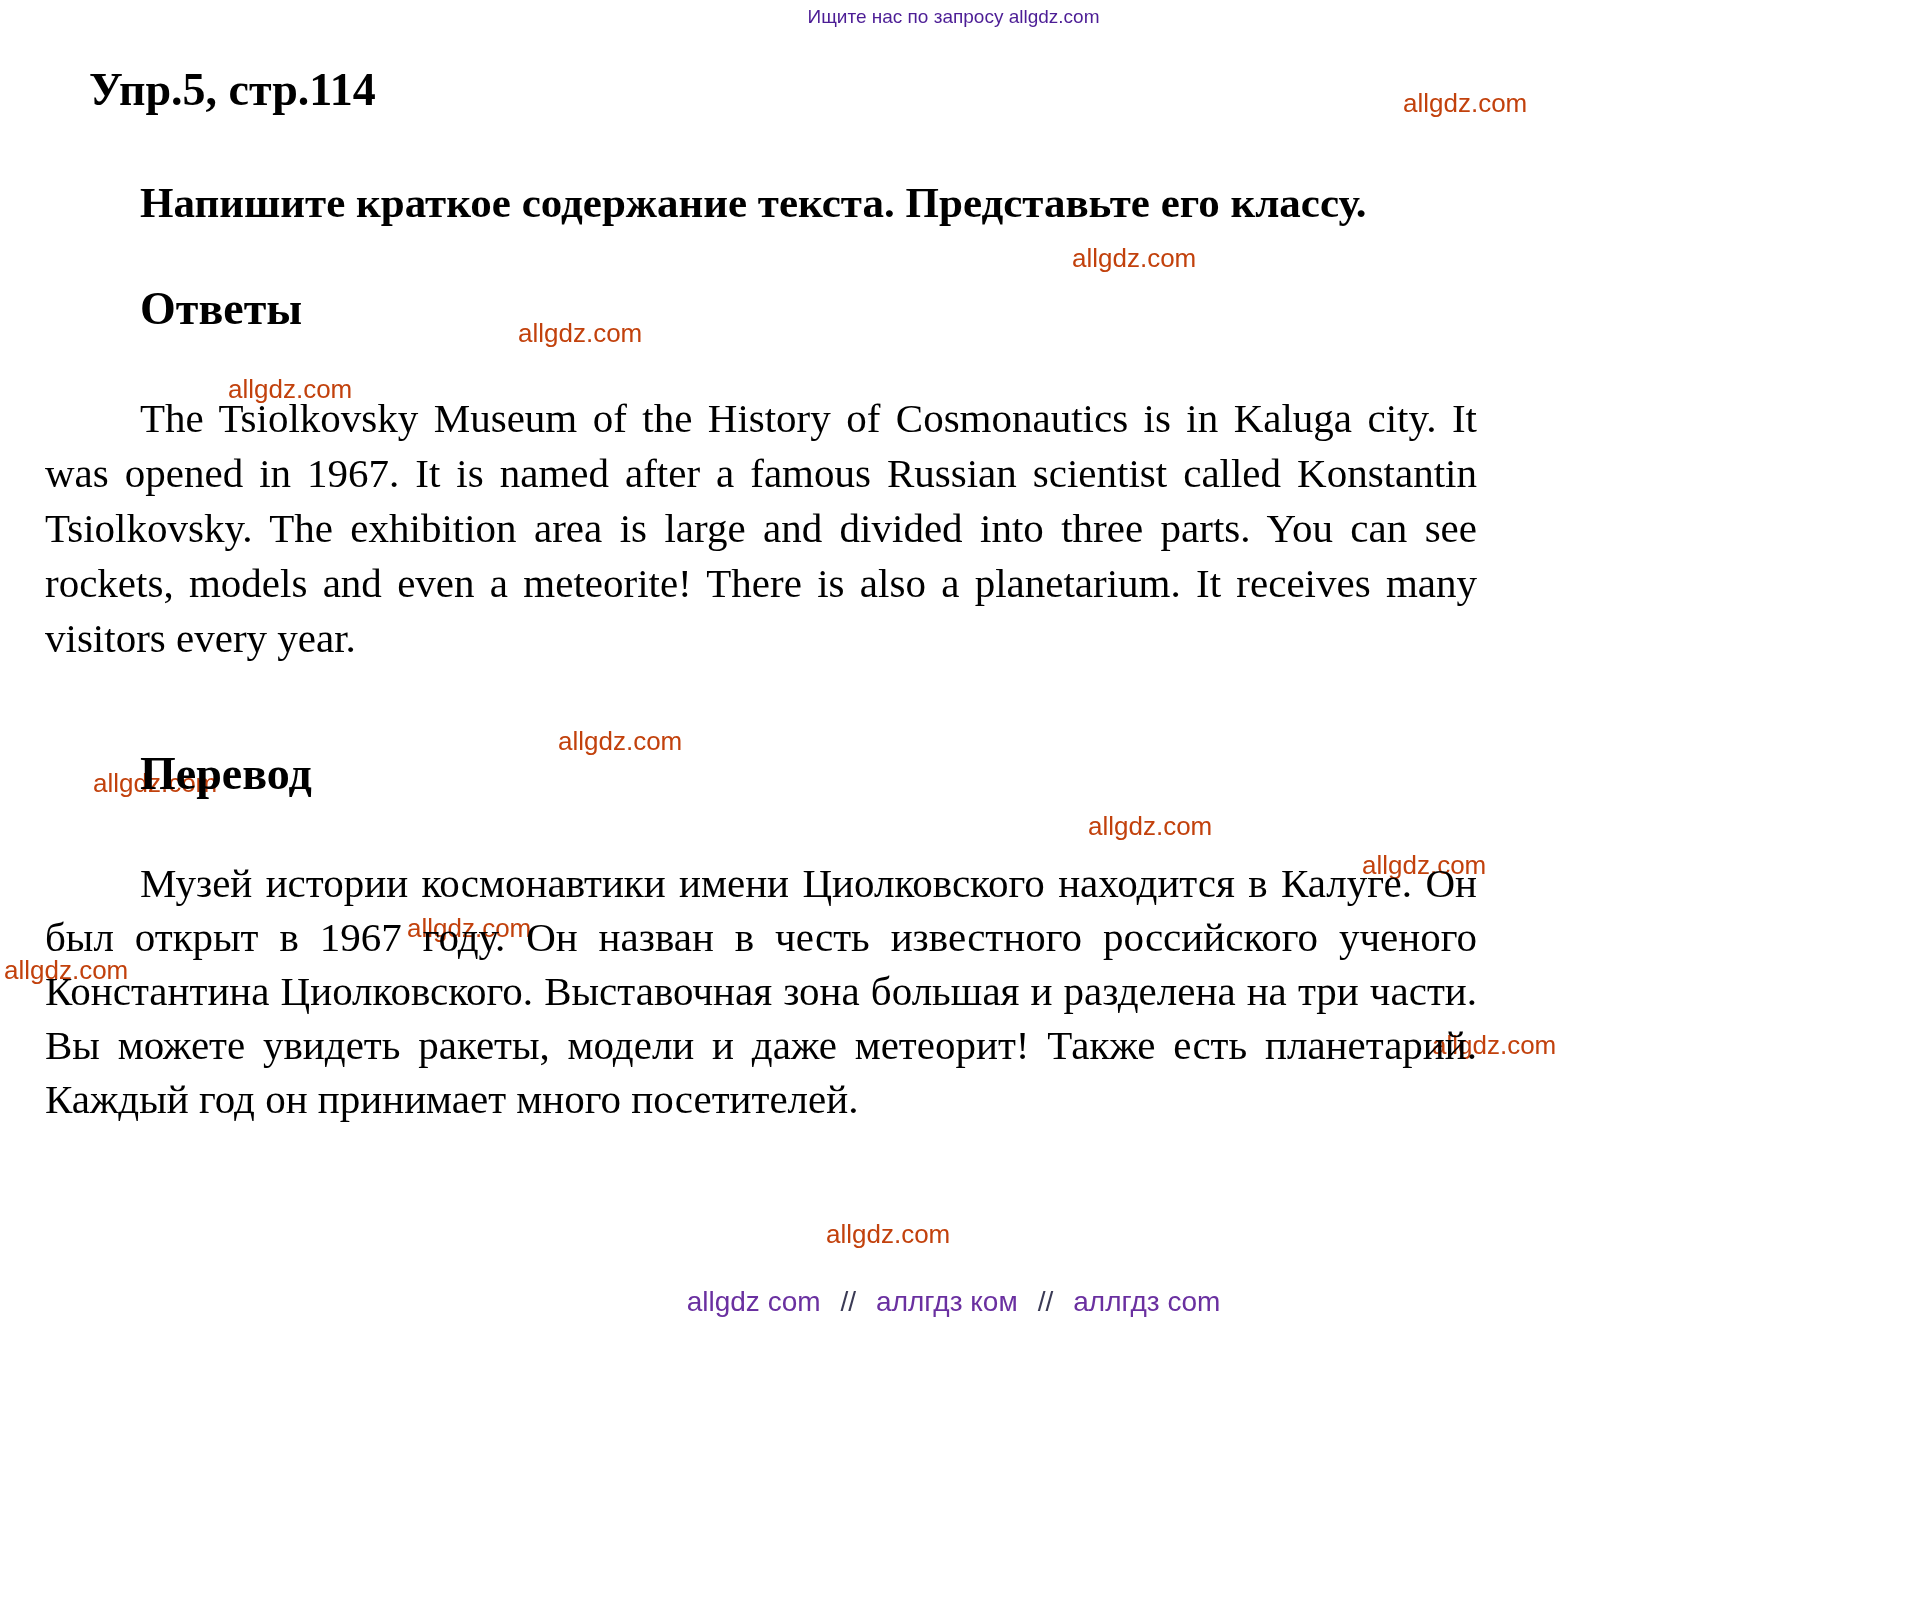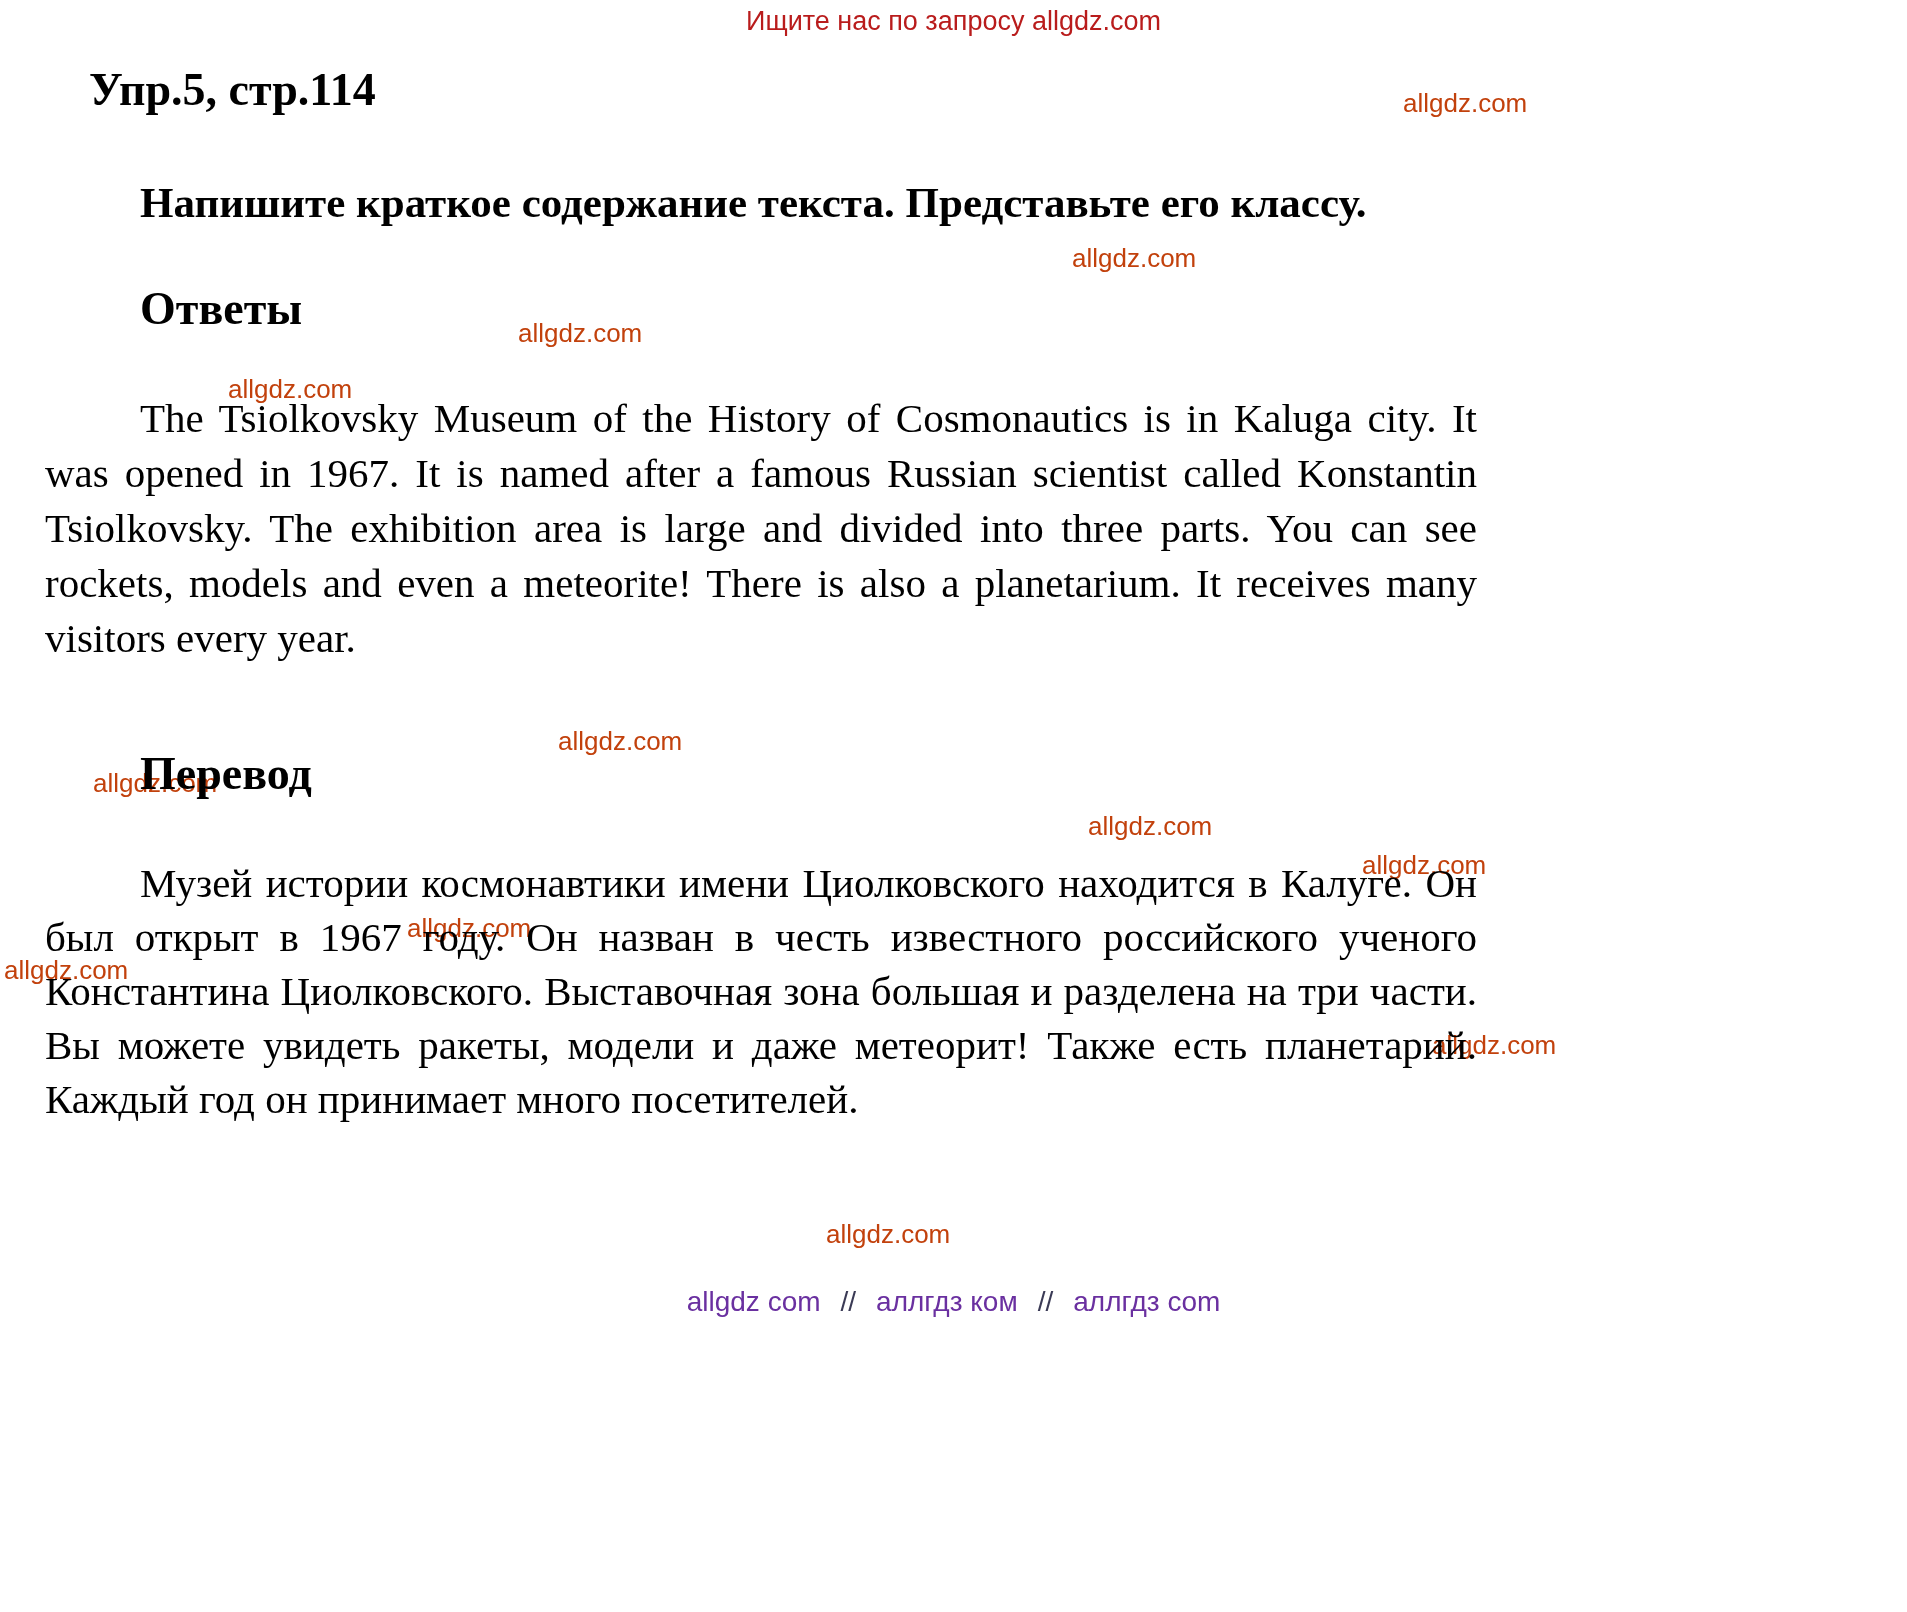--- a/index.html
+++ b/index.html
@@ -16,22 +16,22 @@
     color: #000000;
     overflow: hidden;
   }
   .top-note {
     position: absolute;
     top: 6px;
     left: 0;
     width: 100%;
     text-align: center;
     font-family: "Liberation Sans", sans-serif;
-    font-size: 27px;
-    color: #b91c1c;
+    font-size: 19px;
+    color: #4c1d95;
   }
   .watermark {
     position: absolute;
     font-family: "Liberation Sans", sans-serif;
     font-size: 26px;
     color: #c2410c;
     white-space: nowrap;
   }
   .content {
     position: absolute;

